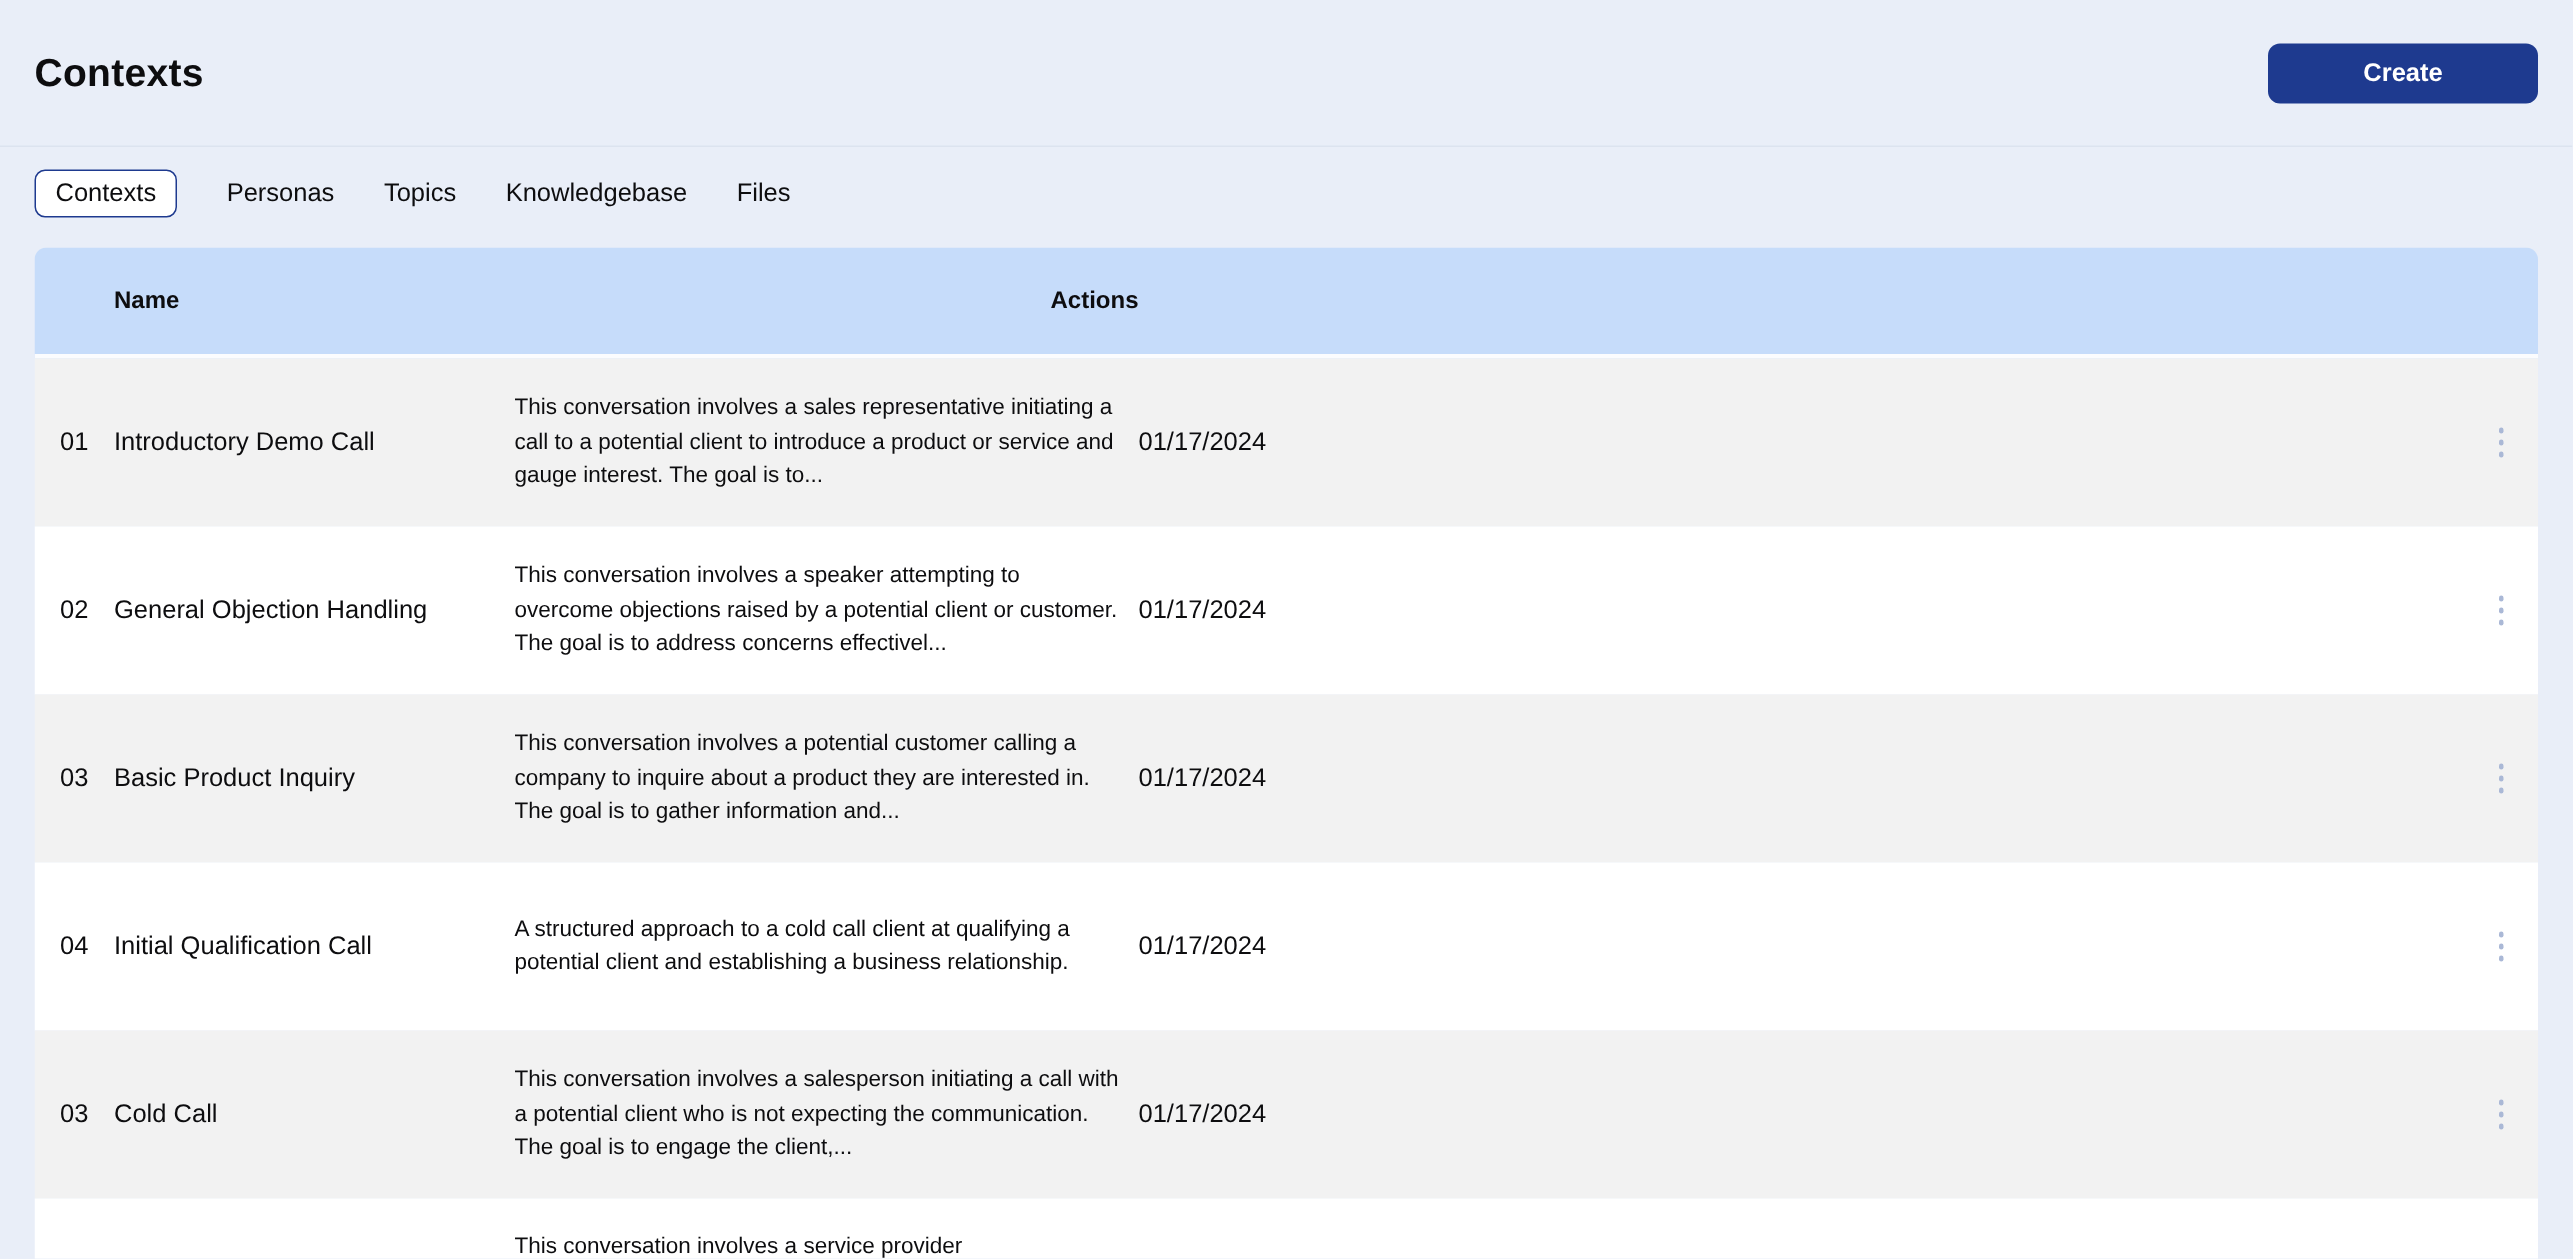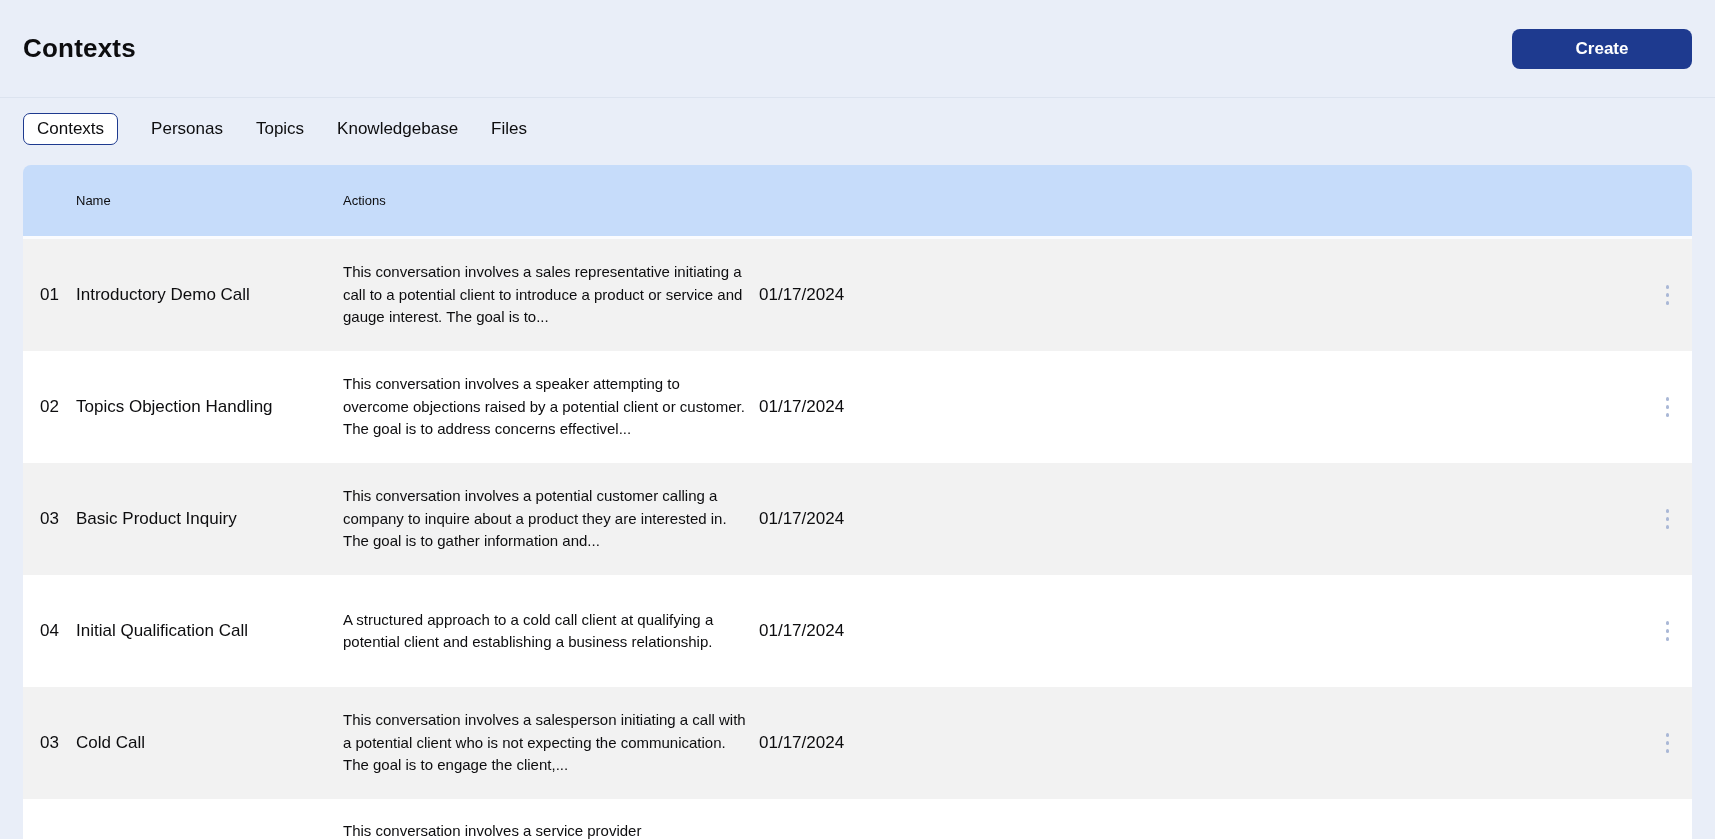--- a/index.html
+++ b/index.html
@@ -67,26 +67,26 @@
   }
   .trow {
     display: grid;
     grid-template-columns: 36px 267px 416px 1fr 70px;
     align-items: center;
     padding: 0 15px 0 17px;
   }
   .thead {
     background: #c6dcfa;
     height: 74px;
-    font-size: 13px;
-    font-weight: normal;
+    font-size: 16px;
+    font-weight: bold;
     border-bottom: 3px solid #fbfcfe;
   }
   .thead .col-name { grid-column: 2; }
-  .col-actions { text-align: left; }
+  .col-actions { text-align: right; }
   .tr {
     height: 112px;
     font-size: 17px;
   }
   .tr.gray  { background: #f2f2f2; }
   .tr.white { background: #ffffff; }
   .cell-desc {
     font-size: 15px;
     line-height: 22.5px;
     padding-right: 10px;
@@ -141,21 +141,21 @@
     <div>01/17/2024</div>
     <div class="kebab">
         <span class="dot"></span>
         <span class="dot"></span>
         <span class="dot"></span>
       </div>
   </div>
 
   <div class="trow tr white">
     <div>02</div>
-    <div>Topics Objection Handling</div>
+    <div>General Objection Handling</div>
     <div class="cell-desc">This conversation involves a speaker attempting to overcome objections raised by a potential client or customer. The goal is to address concerns effectivel...</div>
     <div>01/17/2024</div>
     <div class="kebab">
         <span class="dot"></span>
         <span class="dot"></span>
         <span class="dot"></span>
       </div>
   </div>
 
   <div class="trow tr gray">

